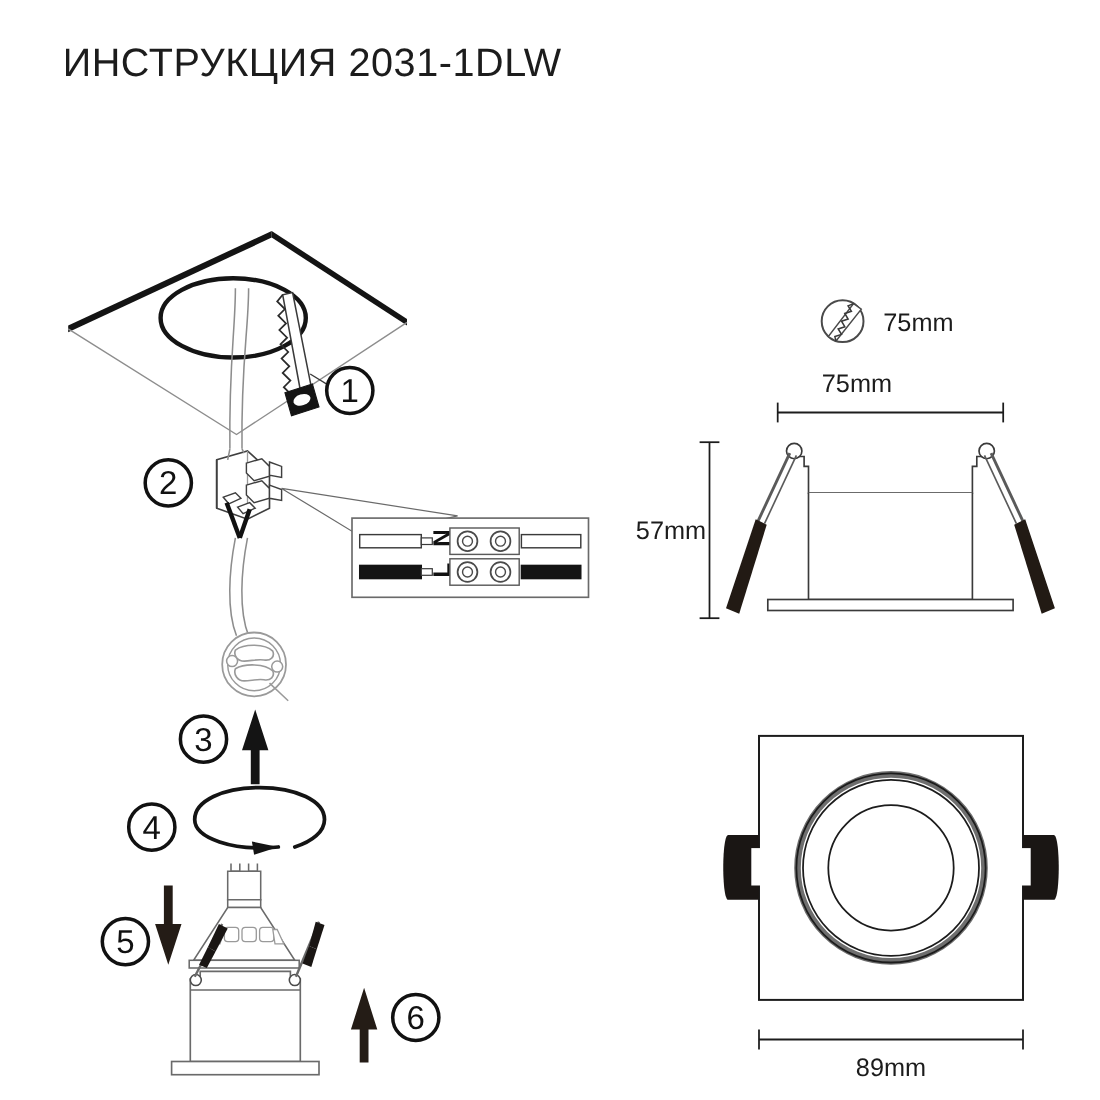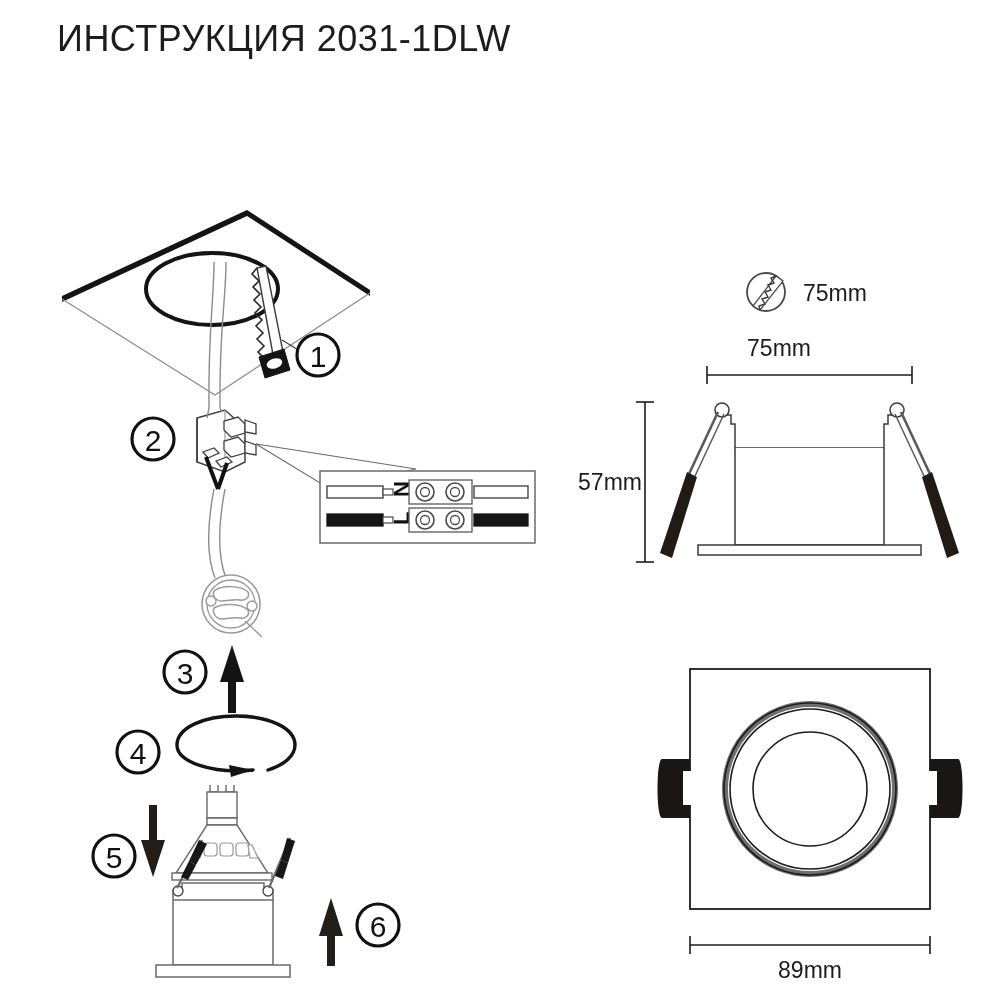--- a/index.html
+++ b/index.html
@@ -11,21 +11,21 @@
     width: 1000px;
     height: 1000px;
     position: relative;
     font-family: "Liberation Sans", sans-serif;
     color: #1a1a1a;
     overflow: hidden;
   }
   #page-title {
     position: absolute;
     left: 57px;
-    top: 18px;
+    top: 36px;
     font-size: 36px;
     letter-spacing: 0.5px;
     font-weight: 400;
     color: #1c1c1c;
     white-space: nowrap;
   }
   .diagram-canvas {
     position: absolute;
     left: 0;
     top: 0;

